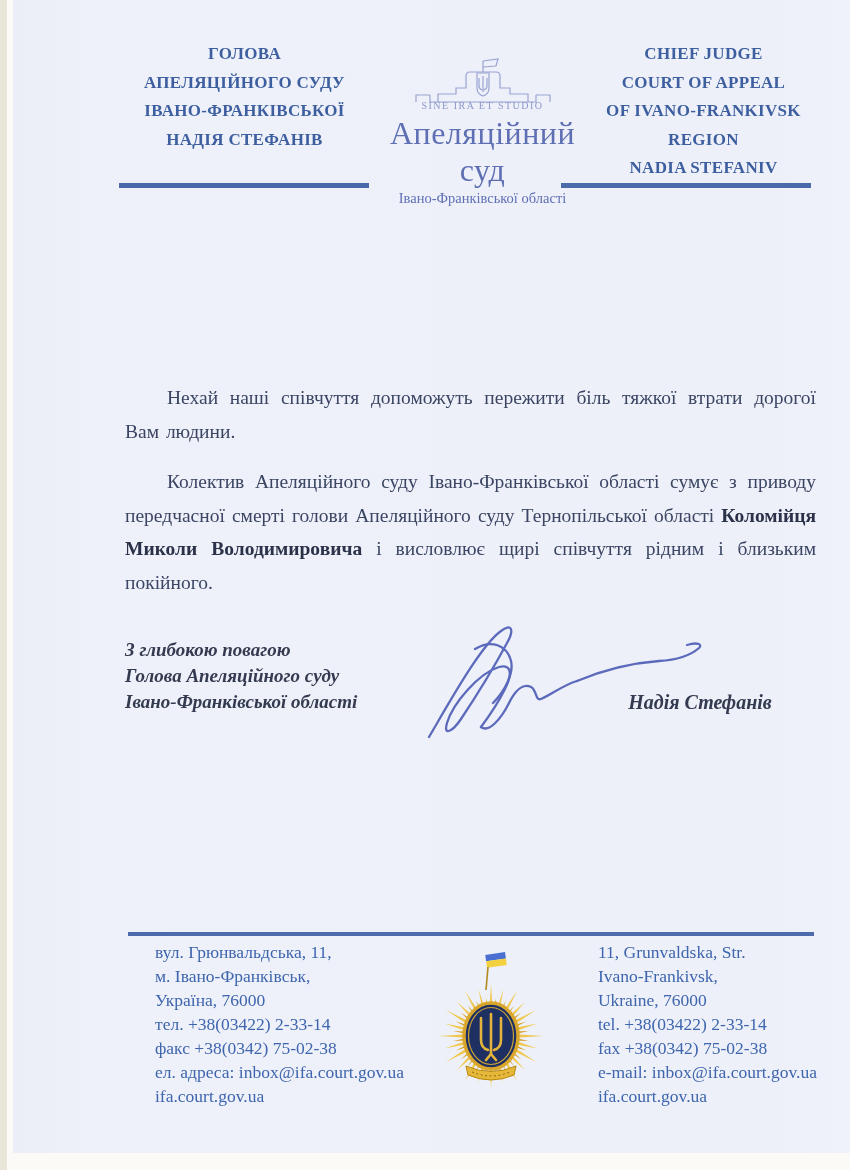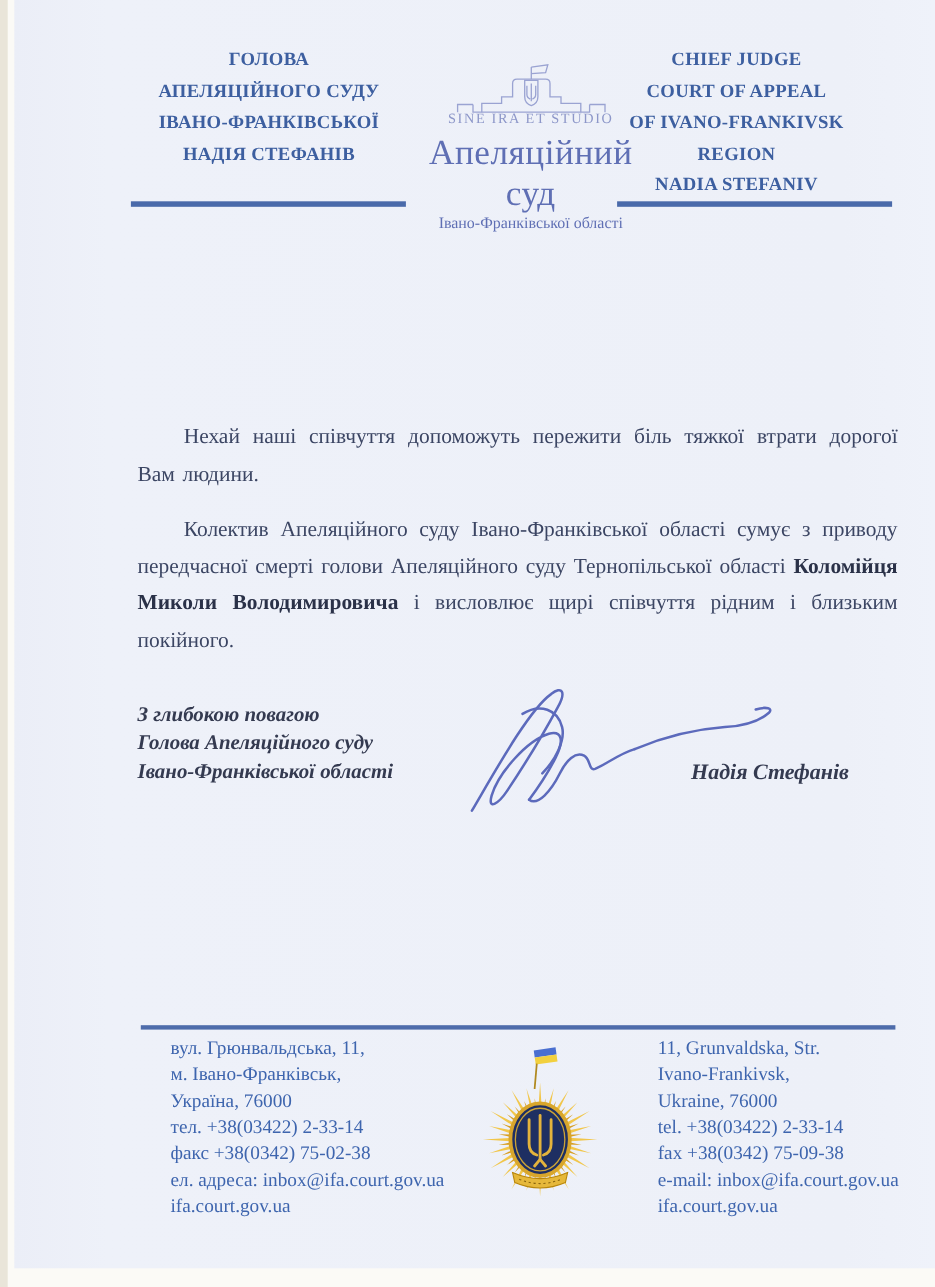--- a/index.html
+++ b/index.html
@@ -13,27 +13,27 @@
     position:absolute;left:13px;top:0;width:837px;height:1153px;
     background:linear-gradient(90deg,#ebeef7 0%,#eef1f9 10%,#edf0f8 90%,#eff2fa 100%);
   }
   
   .hdr-block{
     position:absolute;top:40px;
     color:#3d5fa0;font-weight:bold;font-size:17px;line-height:28.5px;
     text-align:center;letter-spacing:.3px;
   }
   .hdr-left{left:117px;width:255px;}
-  .hdr-right{left:543px;width:253px;}
+  .hdr-right{left:577px;width:253px;}
   .hdr-bar{position:absolute;top:183px;height:5px;background:#4a6aaa;}
   .bar-left{left:119px;width:250px;}
   .bar-right{left:561px;width:250px;}
   .logo{position:absolute;left:375px;top:58px;width:215px;text-align:center;color:#5f6fb4;}
   .logo svg{display:block;margin:0 auto;}
-  .logo-motto{font-size:13px;letter-spacing:1.5px;color:#8d97c9;margin-top:-10px;}
+  .logo-motto{font-size:10px;letter-spacing:1.5px;color:#8d97c9;margin-top:-10px;}
   .logo-title{font-size:32px;margin-top:4px;letter-spacing:.5px;}
   .logo-sub{font-size:14.5px;margin-top:1px;}
   
   .letter-body{
     position:absolute;left:125px;top:381px;width:691px;
     color:#3b4563;font-size:19.5px;line-height:33.6px;
     text-align:justify;word-spacing:2px;
   }
   .letter-body p{margin:0 0 17px 0;text-indent:42px;}
   .letter-body b{color:#2a3148;}
@@ -132,21 +132,21 @@
   <div>факс +38(0342) 75-02-38</div>
   <div>ел. адреса: inbox@ifa.court.gov.ua</div>
   <div>ifa.court.gov.ua</div>
 </div>
 
 <div class="footer-col footer-right">
   <div>11, Grunvaldska, Str.</div>
   <div>Ivano-Frankivsk,</div>
   <div>Ukraine, 76000</div>
   <div>tel. +38(03422) 2-33-14</div>
-  <div>fax +38(0342) 75-09-38</div>
+  <div>fax +38(0342) 75-02-38</div>
   <div>e-mail: inbox@ifa.court.gov.ua</div>
   <div>ifa.court.gov.ua</div>
 </div>
 
 <div class="footer-emblem">
   <svg width="124" height="152" viewBox="0 0 124 152">
 
     <g transform="rotate(-8 62 10)">
       <rect x="56" y="4" width="20" height="6.5" fill="#4a6fd0"></rect>
       <rect x="56" y="10.5" width="20" height="6.5" fill="#f2d03e"></rect>

